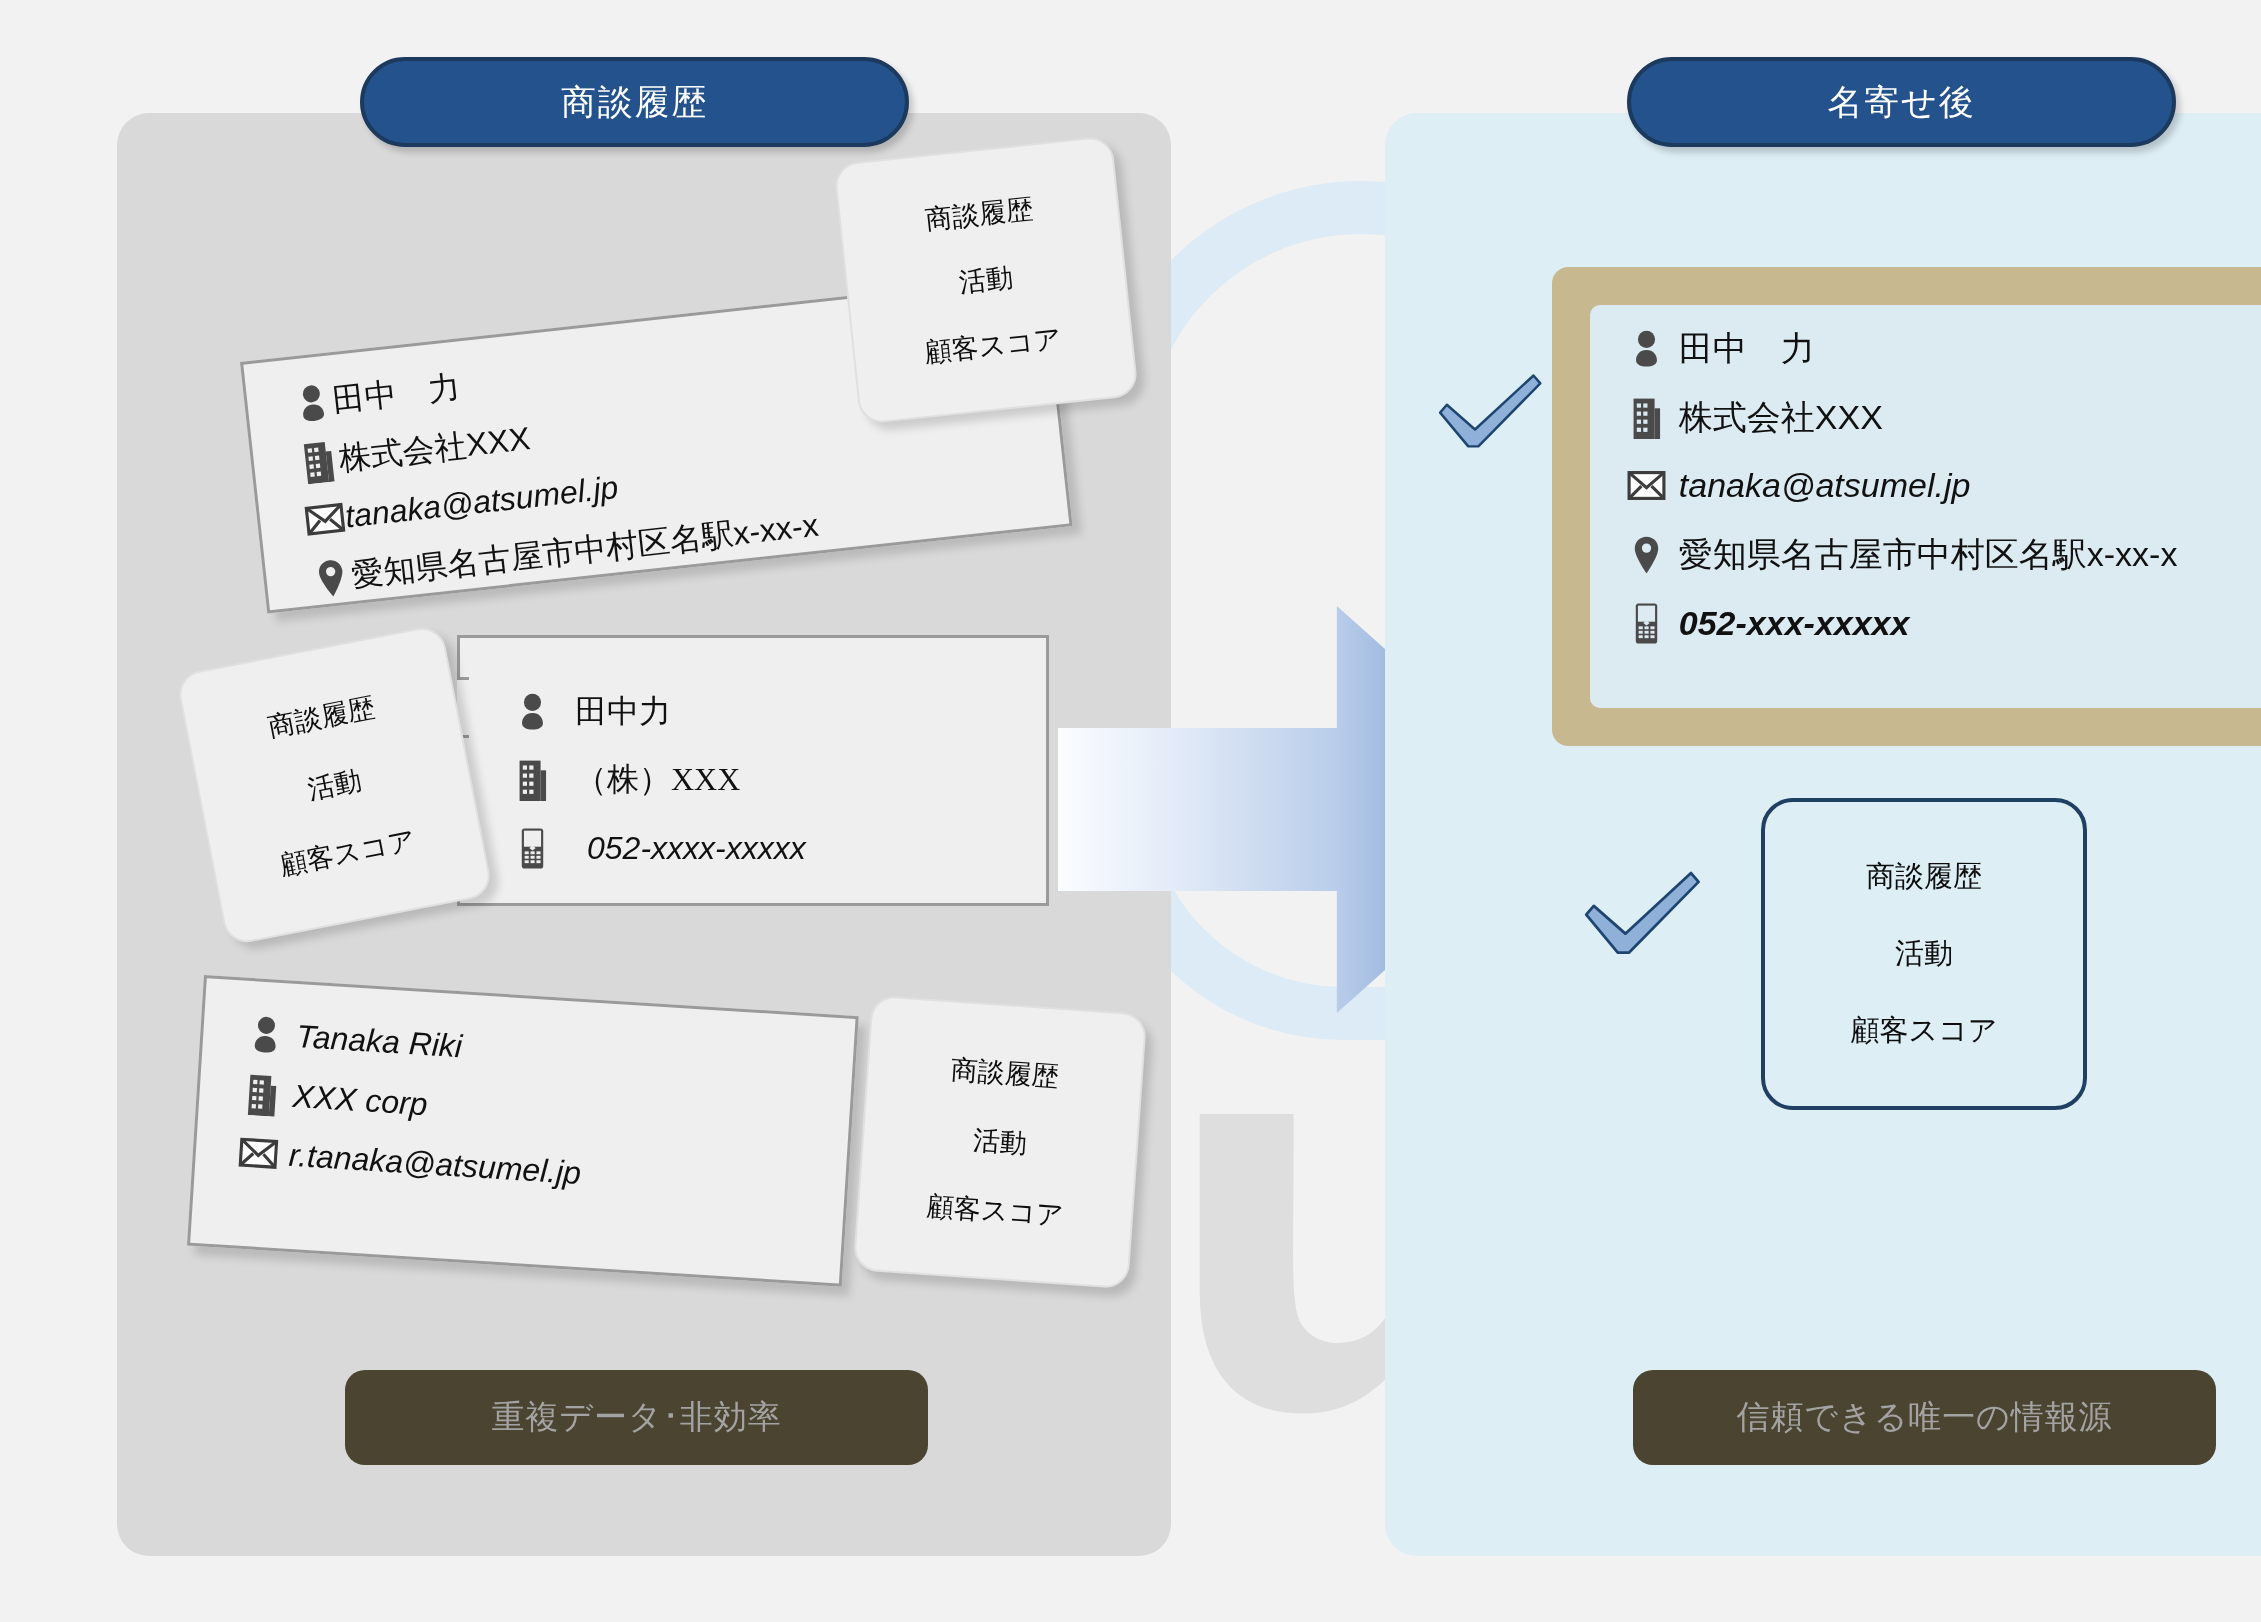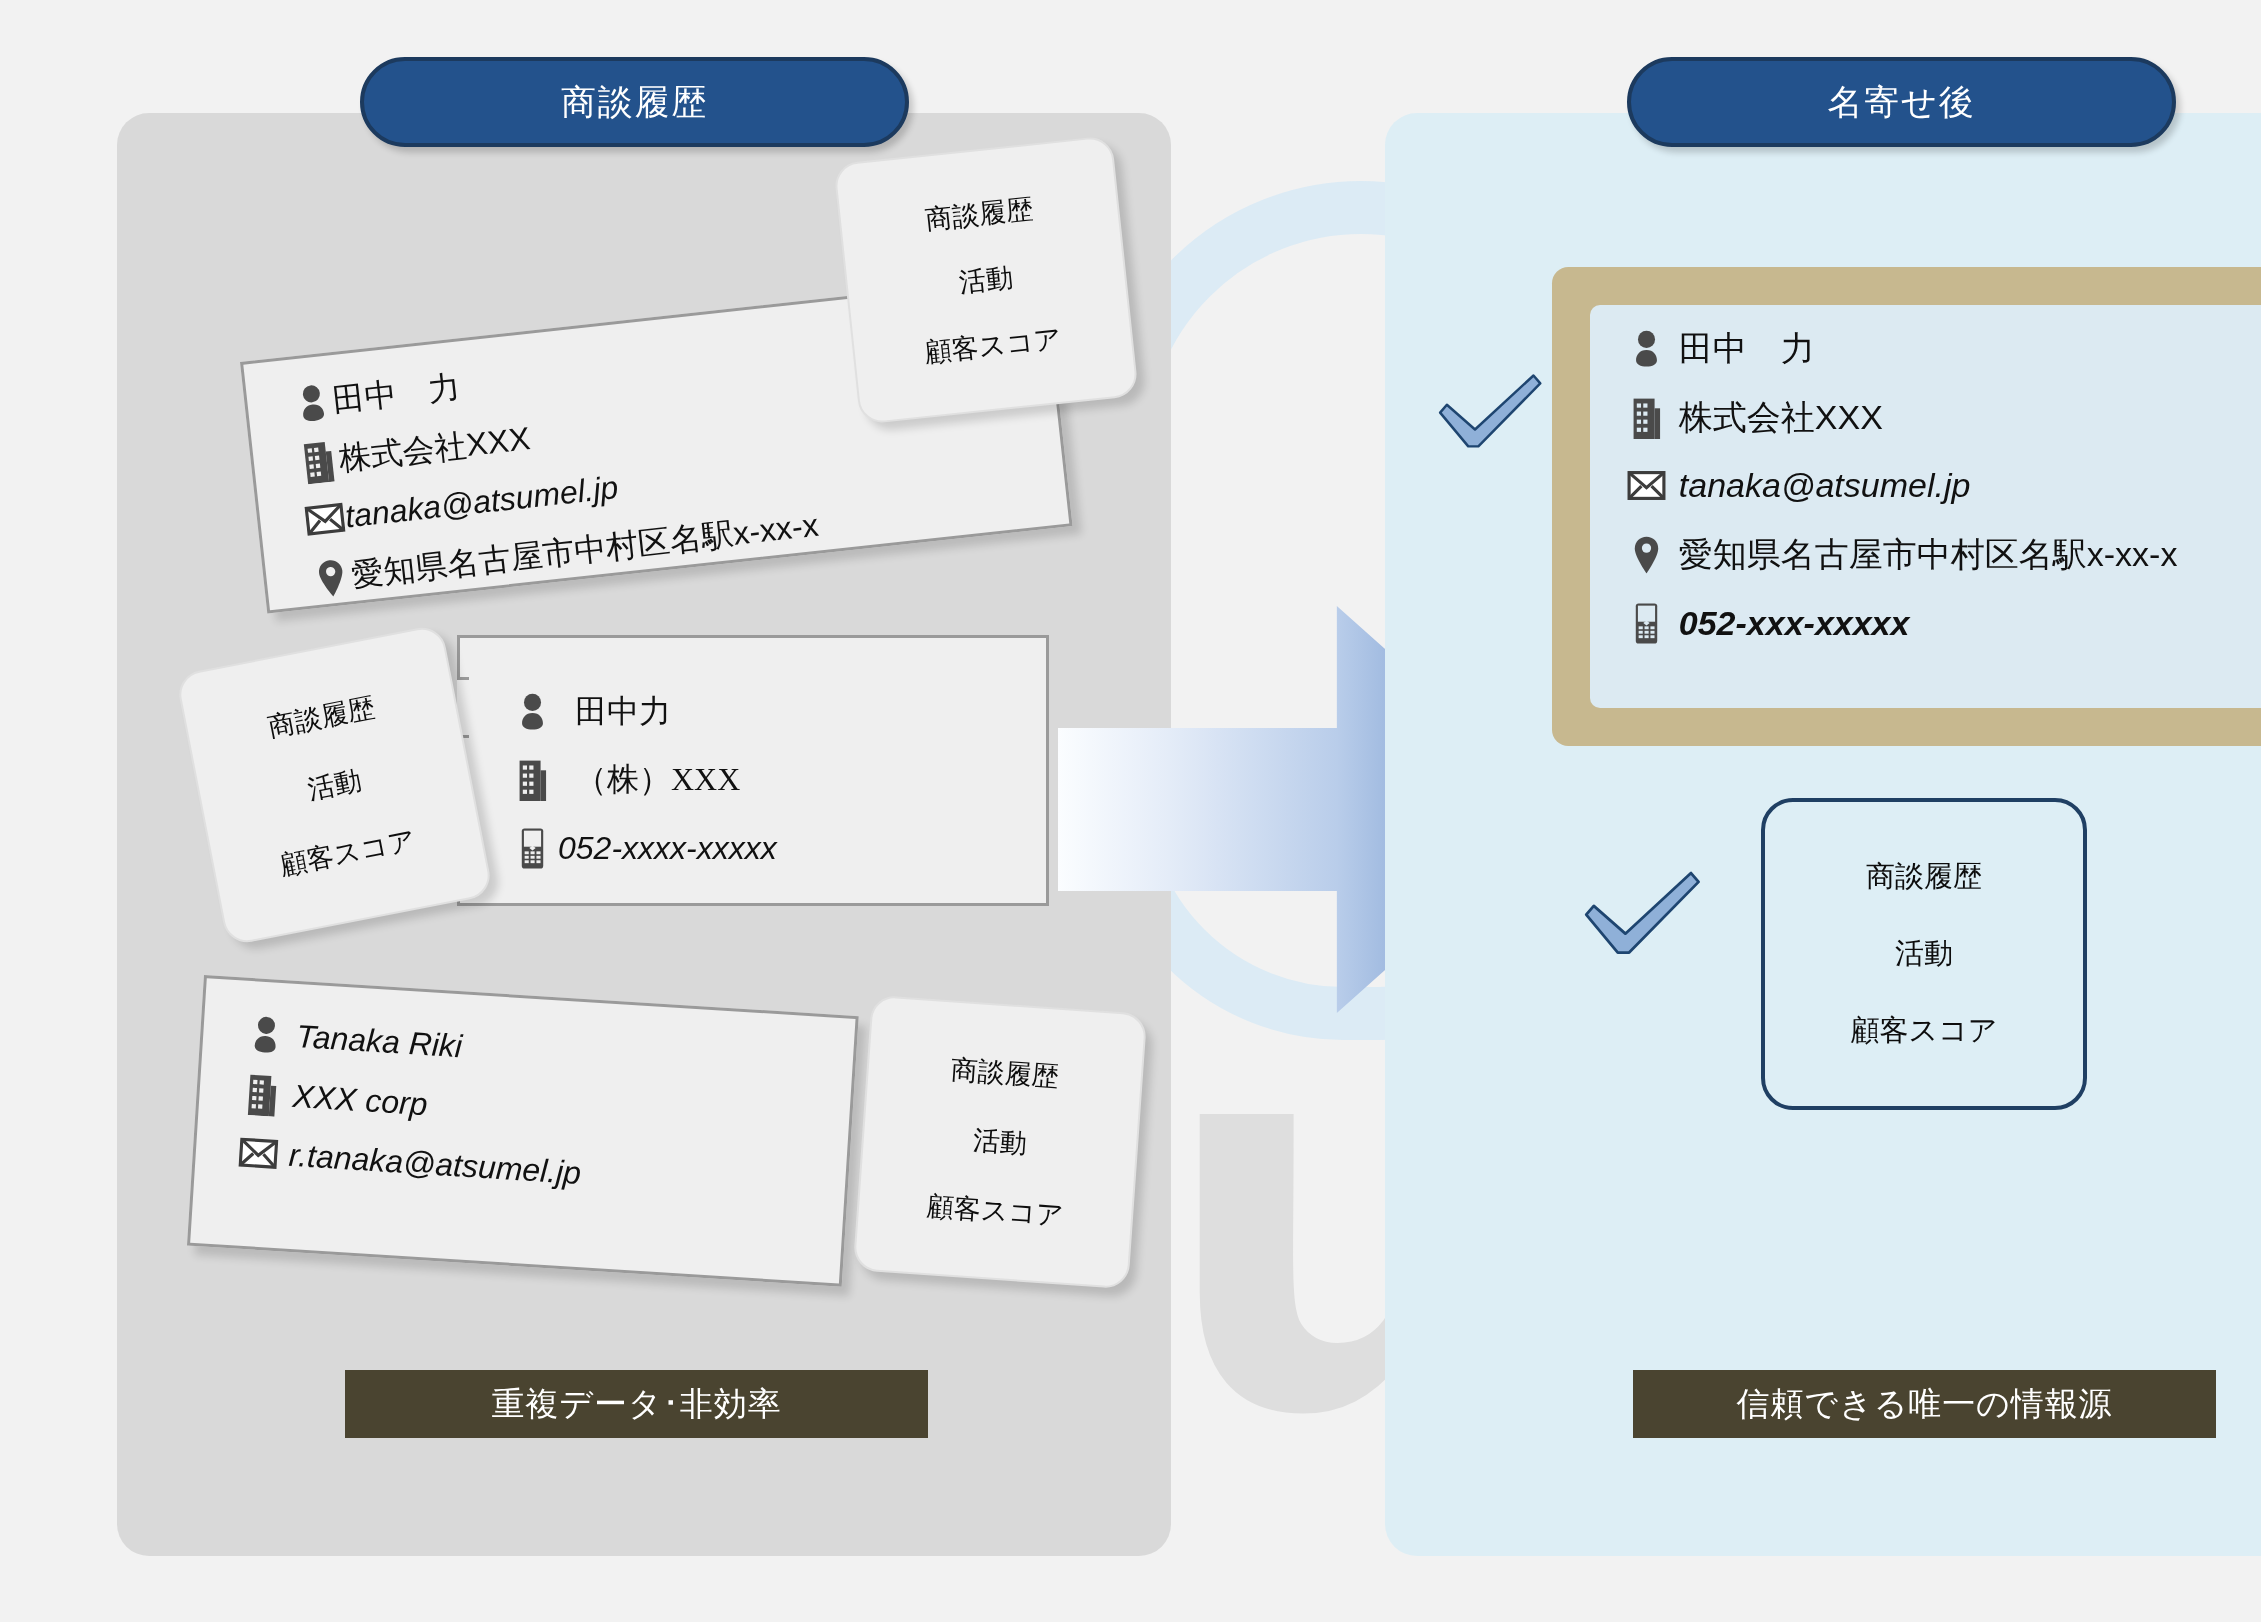--- a/index.html
+++ b/index.html
@@ -122,24 +122,24 @@
   .tagbox span{font-size:29px;color:#0d0d0d;white-space:nowrap;}
 
   
   .check{position:absolute;}
   .check svg{display:block;}
   #chk1{left:1432px;top:371px;}
   #chk4{left:1577px;top:868px;}
 
   
   .banner{
-    position:absolute;height:68px;width:583px;
-    background:#4a4430;color:#ffffff;
+    position:absolute;height:95px;width:583px;
+    background:#4a4430;color:#a3a3a3;
     display:flex;align-items:center;justify-content:center;
-    font-size:33px;letter-spacing:0.9px;
+    font-size:33px;letter-spacing:0.9px;border-radius:20px;
   }
   .banner-before{left:345px;top:1370px;}
   .banner-after{left:1633px;top:1370px;}
 </style>
 </head>
 <body>
 
 <div class="stage">
 
   <div class="wm wm-arc"></div>
@@ -241,21 +241,21 @@
                 <rect x="2.6" y="16.1" width="2.3" height="1.6"></rect>
                 <rect x="5.9" y="16.1" width="2.3" height="1.6"></rect>
                 <rect x="9.2" y="16.1" width="2.3" height="1.6"></rect>
                 <rect x="2.6" y="18.6" width="2.3" height="1.6"></rect>
                 <rect x="5.9" y="18.6" width="2.3" height="1.6"></rect>
                 <rect x="9.2" y="18.6" width="2.3" height="1.6"></rect>
               </g>
               <path d="M5.2 11.7 L7 13.1 L8.8 11.7 L7 10.4z" fill="#efefef"></path>
             </svg>
         </span>
-        <span class="txt" style="margin-left:5px;">052-xxxx-xxxxx</span>
+        <span class="txt" style="margin-left:34px;">052-xxxx-xxxxx</span>
       </div>
     </div>
   </div>
 
   <div class="bcard" id="card3">
     <div class="rows">
       <div class="row" style="left:41px;top:29px;">
         <span class="ico">
           <svg width="33" height="40" viewBox="0 0 24 28">
               <circle cx="12" cy="7" r="6.2" fill="#4a4a4a"></circle>

